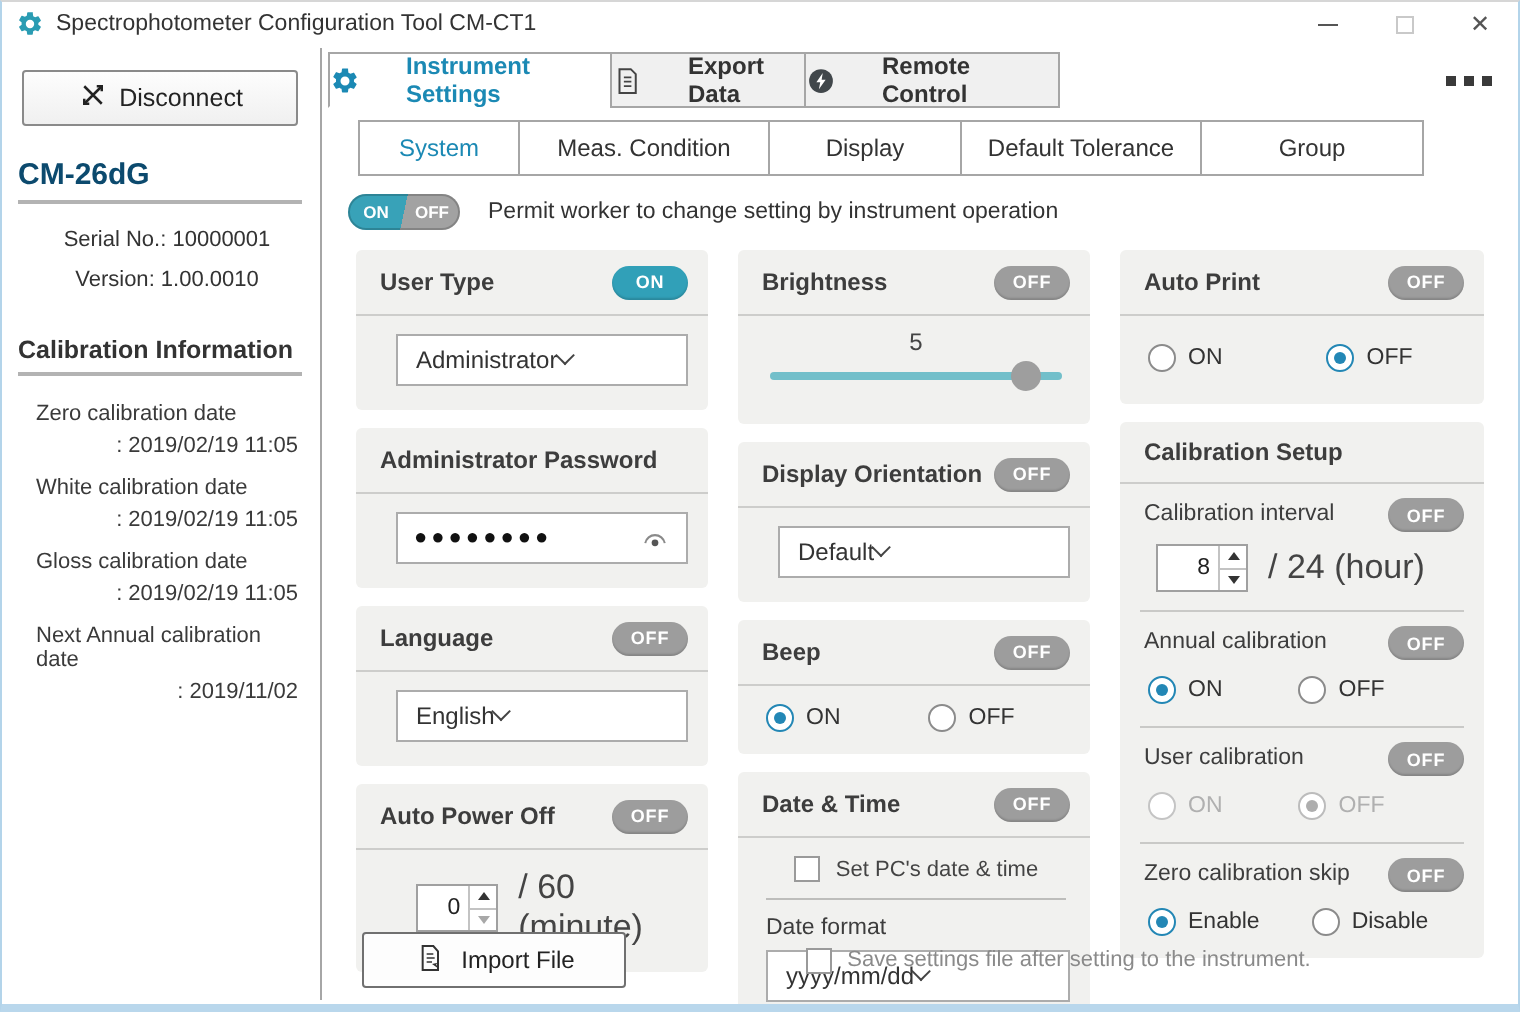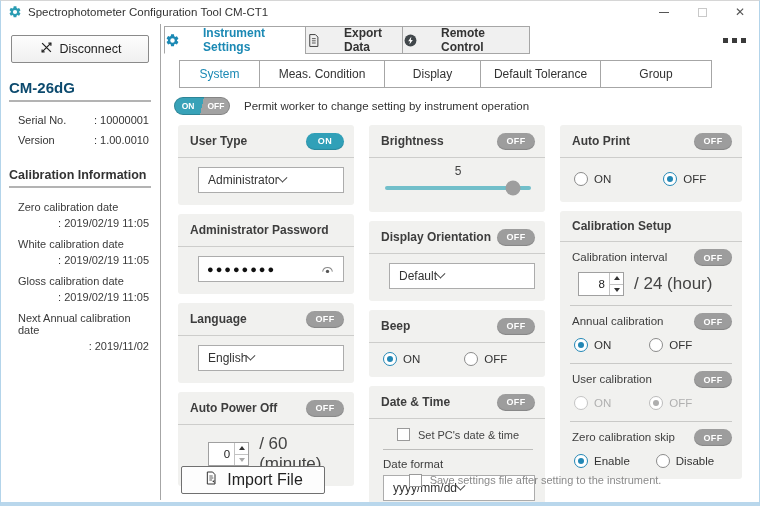--- a/index.html
+++ b/index.html
@@ -25,21 +25,21 @@
   .vline-a { position:absolute; left:159px; top:23px; bottom:2px; width:1px; background:#a6a6a6; }
   .vline-b { position:absolute; left:170px; top:55px; bottom:2px; width:1px; background:#9a9a9a; }
   .disconnect-btn {
     margin:12px 10px 0 10px; height:28px; width:138px; display:flex; align-items:center; justify-content:center;
     gap:6px; background:linear-gradient(#fdfdfd,#f0f0f0); border:1px solid #8a8a8a; border-radius:2px;
     font-size:12.5px; color:#222; cursor:pointer;
   }
   .disconnect-btn svg { width:15px; height:15px; }
   .device-name { font-size:15px; font-weight:700; color:#0c4a6e; margin:16px 8px 4px 8px; }
   .rule-2 { height:2px; background:#b3b3b3; margin:0 8px 8px 8px; }
-  .info-row { display:flex; justify-content:space-between; padding:4px 10px 4px 17px; font-size:11px; color:#333; }
+  .info-row { display:flex; justify-content:center; padding:4px 10px 4px 17px; font-size:11px; color:#333; }
   .cal-heading { font-size:12.5px; font-weight:700; color:#333; margin:18px 8px 4px 8px; }
   .cal-item { padding:5px 10px 2px 17px; font-size:11px; color:#3a3a3a; }
   .cal-value { text-align:right; padding:2px 10px 4px 17px; font-size:11px; color:#3a3a3a; }
   
   .main { position:absolute; left:160px; top:22px; right:0; bottom:0; background:#fff; }
   
   .tabbar { display:flex; margin:3px 3px 0 3px; height:28px; }
   .tab {
     display:flex; align-items:center; justify-content:center; gap:23px; border:1px solid #a6a6a6;
     background:#f0f0f0; margin-left:-1px; cursor:pointer; font-weight:600; font-size:12px; color:#333;
@@ -132,22 +132,22 @@
   .inner-divider { height:1px; background:#bdbdbb; margin:0 2px 8px 2px; }
   .field-label { font-size:11.5px; color:#3d3d3d; margin:0 0 5px 2px; }
   
   .cs-section { padding:7px 10px 9px 12px; }
   .cs-label-row { display:flex; align-items:flex-start; justify-content:space-between; margin-bottom:6px; }
   .cs-label { font-size:11.5px; color:#3d3d3d; padding-top:2px; }
   .cs-divider { height:1px; background:#c9c9c7; margin:0 10px; }
   
   .footer { position:absolute; left:20px; right:14px; bottom:8px; height:28px; display:flex; align-items:center; }
   .footer-btn {
-    height:28px; width:144px; display:flex; align-items:center; justify-content:center; gap:8px;
-    background:#fdfdfd; border:1px solid #707070; border-radius:2px; font-size:16px; color:#222; cursor:pointer;
+    height:28px; width:132px; display:flex; align-items:center; justify-content:center; gap:8px;
+    background:#fdfdfd; border:1px solid #707070; border-radius:2px; font-size:12px; color:#222; cursor:pointer;
   }
   .footer-btn svg { width:16px; height:16px; }
   .footer-check { flex:1; display:flex; align-items:center; justify-content:center; gap:8px; cursor:pointer; }
   .footer-check .check-label { color:#8a8a8a; }
 </style>
 </head>
 <body>
 
 <div class="window">
 

